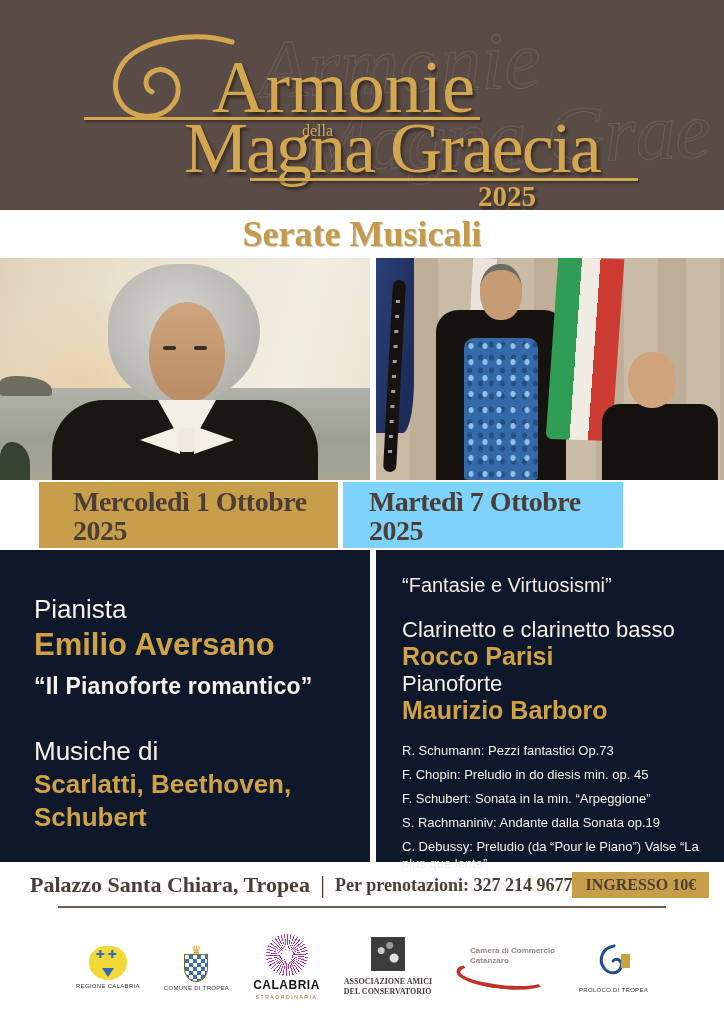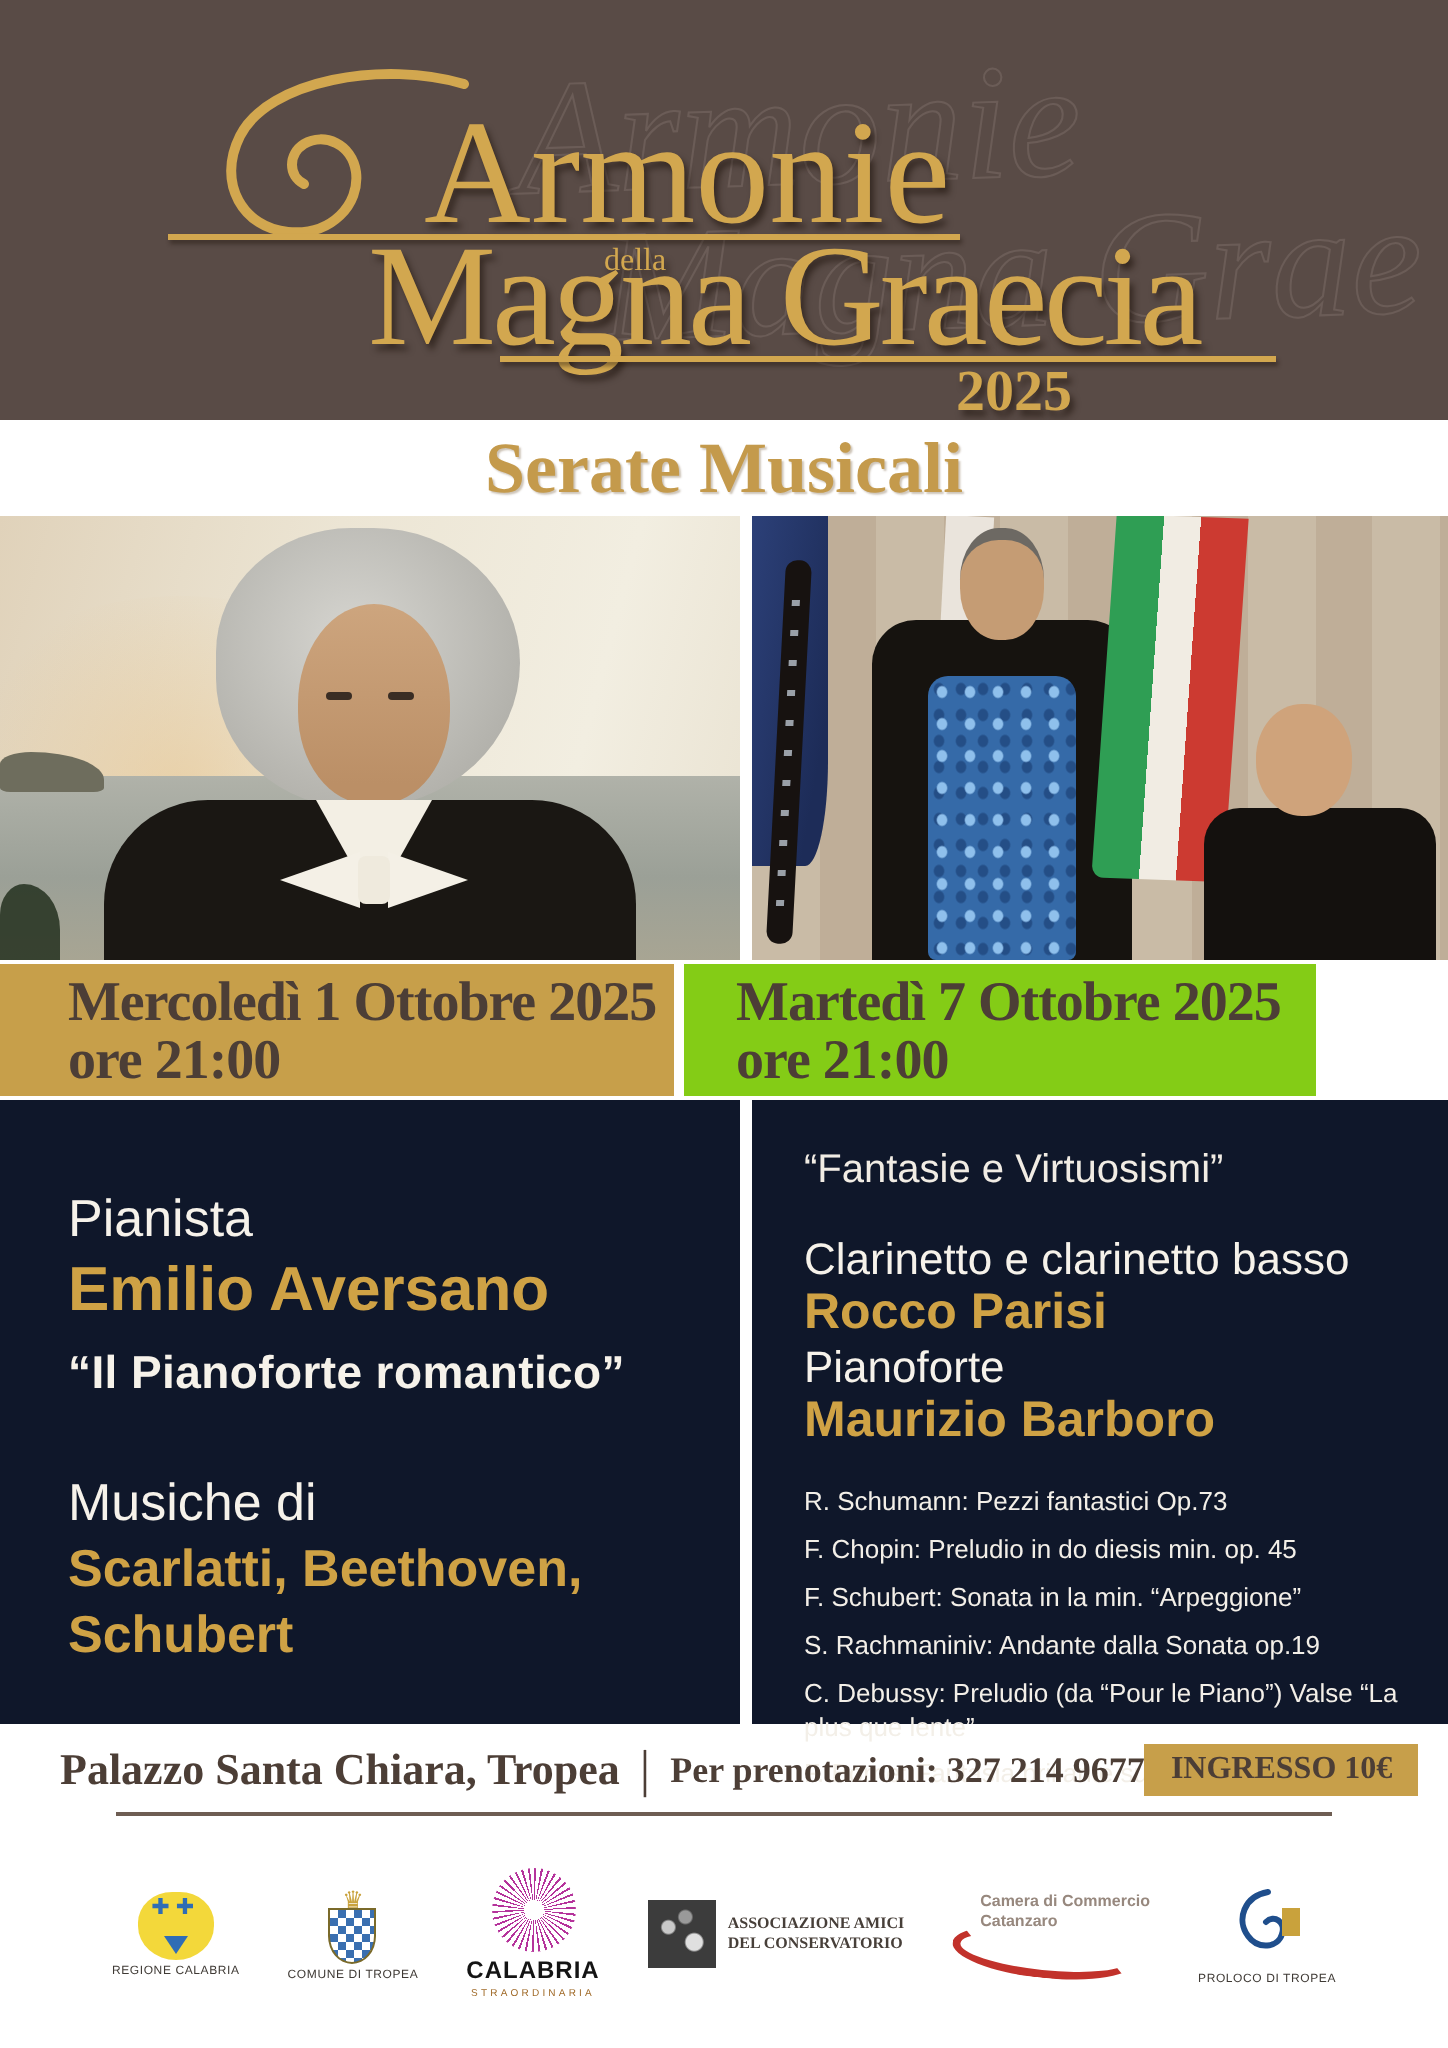--- a/index.html
+++ b/index.html
@@ -84,27 +84,27 @@
   .m1-vest{position:absolute;left:88px;top:80px;width:74px;height:142px;background:#356aa8;
       background-image:radial-gradient(#8fc0ec 2.2px,transparent 3px),radial-gradient(#244e86 2.2px,transparent 3px);
       background-size:14px 16px,11px 13px;border-radius:10px 10px 4px 4px;}
   .flag-italy{position:absolute;left:176px;top:0;width:66px;height:182px;transform:rotate(2deg) skewX(-2deg);
       background:linear-gradient(90deg,#2f9e54 0 36%,#f1ece3 36% 64%,#cc3a31 64%);border-radius:0 0 8px 6px;}
   .m2-head{position:absolute;left:252px;top:94px;width:48px;height:56px;background:#cfa37b;border-radius:48%;}
   .m2-body{position:absolute;left:226px;top:146px;width:116px;height:76px;background:#14110e;
       border-radius:18px 18px 0 0;}
 
   
-  .row-dates{position:absolute;top:482px;left:0;width:658px;height:66px;display:flex;}
+  .row-dates{position:absolute;top:482px;left:0;width:584px;height:66px;display:flex;padding-left:39px;}
   .dateband{height:66px;box-sizing:border-box;padding:5px 0 0 34px;
       font-family:"Liberation Serif",serif;font-weight:bold;font-size:28px;line-height:1.05;
       color:#4c3e36;letter-spacing:-0.5px;}
   .db-l{width:370px;background:#c79f4a;}
   .db-gap{width:6px;background:#ffffff;}
-  .db-r{width:348px;background:#84cc16;padding-left:26px;}
+  .db-r{width:348px;background:#7dd3fc;padding-left:26px;}
 
   
   .row-content{position:absolute;top:550px;left:0;width:724px;height:312px;display:flex;}
   .col{height:312px;box-sizing:border-box;background:#0f172a;color:#f6f2ea;}
   .col-l{width:370px;padding:44px 24px 0 34px;}
   .col-gap{width:6px;background:#ffffff;}
   .col-r{width:348px;padding:24px 18px 0 26px;}
   .role{font-size:26px;}
   .artist{font-size:31px;font-weight:bold;color:#cfa245;margin-top:2px;}
   .prog-title{font-size:23px;font-weight:bold;margin-top:10px;letter-spacing:.2px;}
@@ -139,21 +139,21 @@
       border-left:6px solid transparent;border-right:6px solid transparent;border-top:9px solid #2f6db5;}
   .lg-com{display:flex;flex-direction:column;align-items:center;}
   .lg-com .crown{color:#c9a23c;font-size:12px;line-height:1;margin-bottom:-2px;}
   .lg-com .shield{width:22px;height:26px;border:1px solid #7a6a2a;border-radius:0 0 50% 50%;
       background:conic-gradient(#3a6fb0 25%,#fff 0 50%,#3a6fb0 0 75%,#fff 0) 0 0/8px 8px;}
   .lg-cal .burst{width:42px;height:42px;border-radius:50%;
       background:radial-gradient(circle,#ffffff 0 5px,transparent 5px),
       repeating-conic-gradient(#b5339b 0deg 3deg,transparent 3deg 9.5deg);}
   .lg-cal .cal-name{font-size:12px;font-weight:900;color:#141414;letter-spacing:.5px;line-height:1;}
   .lg-cal .cal-sub{font-size:5px;letter-spacing:1.6px;color:#a06a28;}
-  .logo-row{display:flex;flex-direction:row;align-items:center;gap:6px;}
+  .logo-row{display:flex;flex-direction:column;align-items:center;gap:6px;}
   .lg-cons-img{width:34px;height:34px;background:#3c3c3c;
       background-image:radial-gradient(circle at 30% 40%,#c9c9c9 3px,transparent 4px),
       radial-gradient(circle at 68% 62%,#e0e0e0 4px,transparent 5px),
       radial-gradient(circle at 55% 25%,#9a9a9a 3px,transparent 4px);}
   .lg-cons-text{font-family:"Liberation Serif",serif;font-weight:bold;font-size:8px;color:#473f39;line-height:1.25;}
   .lg-cam{position:relative;display:flex;flex-direction:column;align-items:flex-start;}
   .lg-cam-text{font-size:8px;font-weight:bold;color:#97887e;line-height:1.25;margin-left:14px;}
   .lg-cam-arc{width:84px;height:18px;border:4px solid transparent;border-bottom-color:#c2322b;
       border-left-color:#c2322b;border-radius:50%;transform:rotate(6deg);margin-top:-3px;}
   .lg-pro svg{display:block;}

